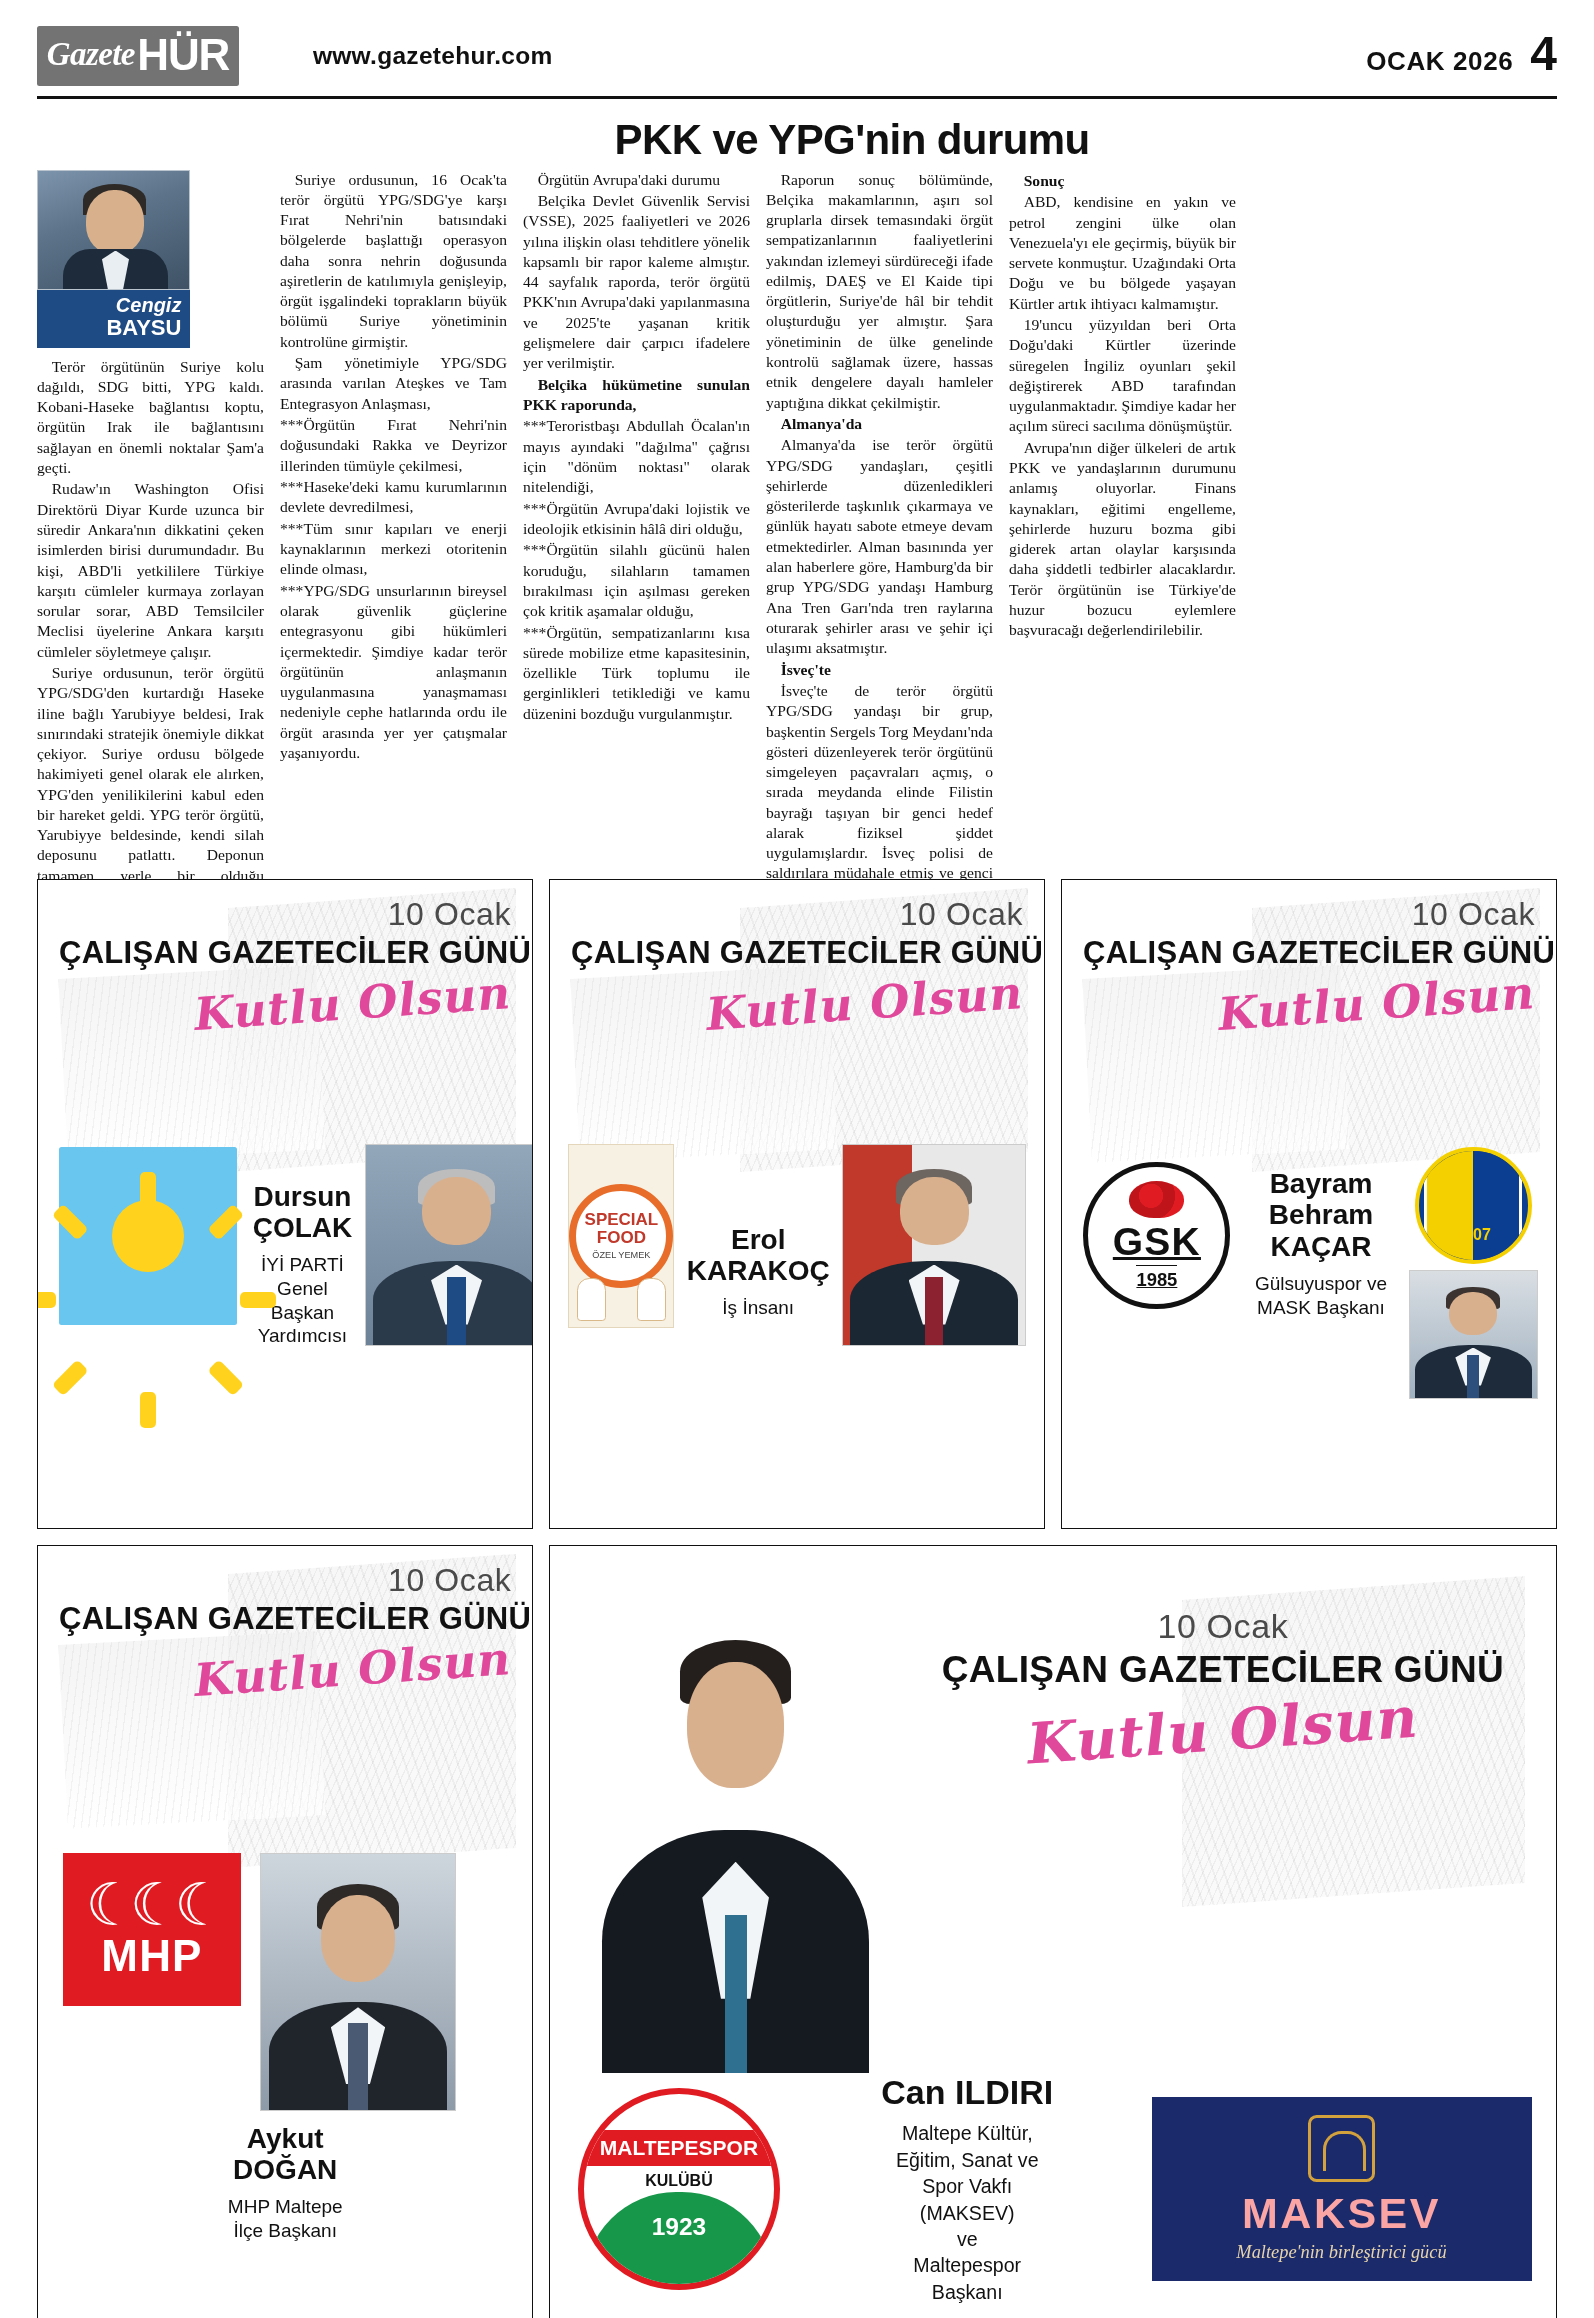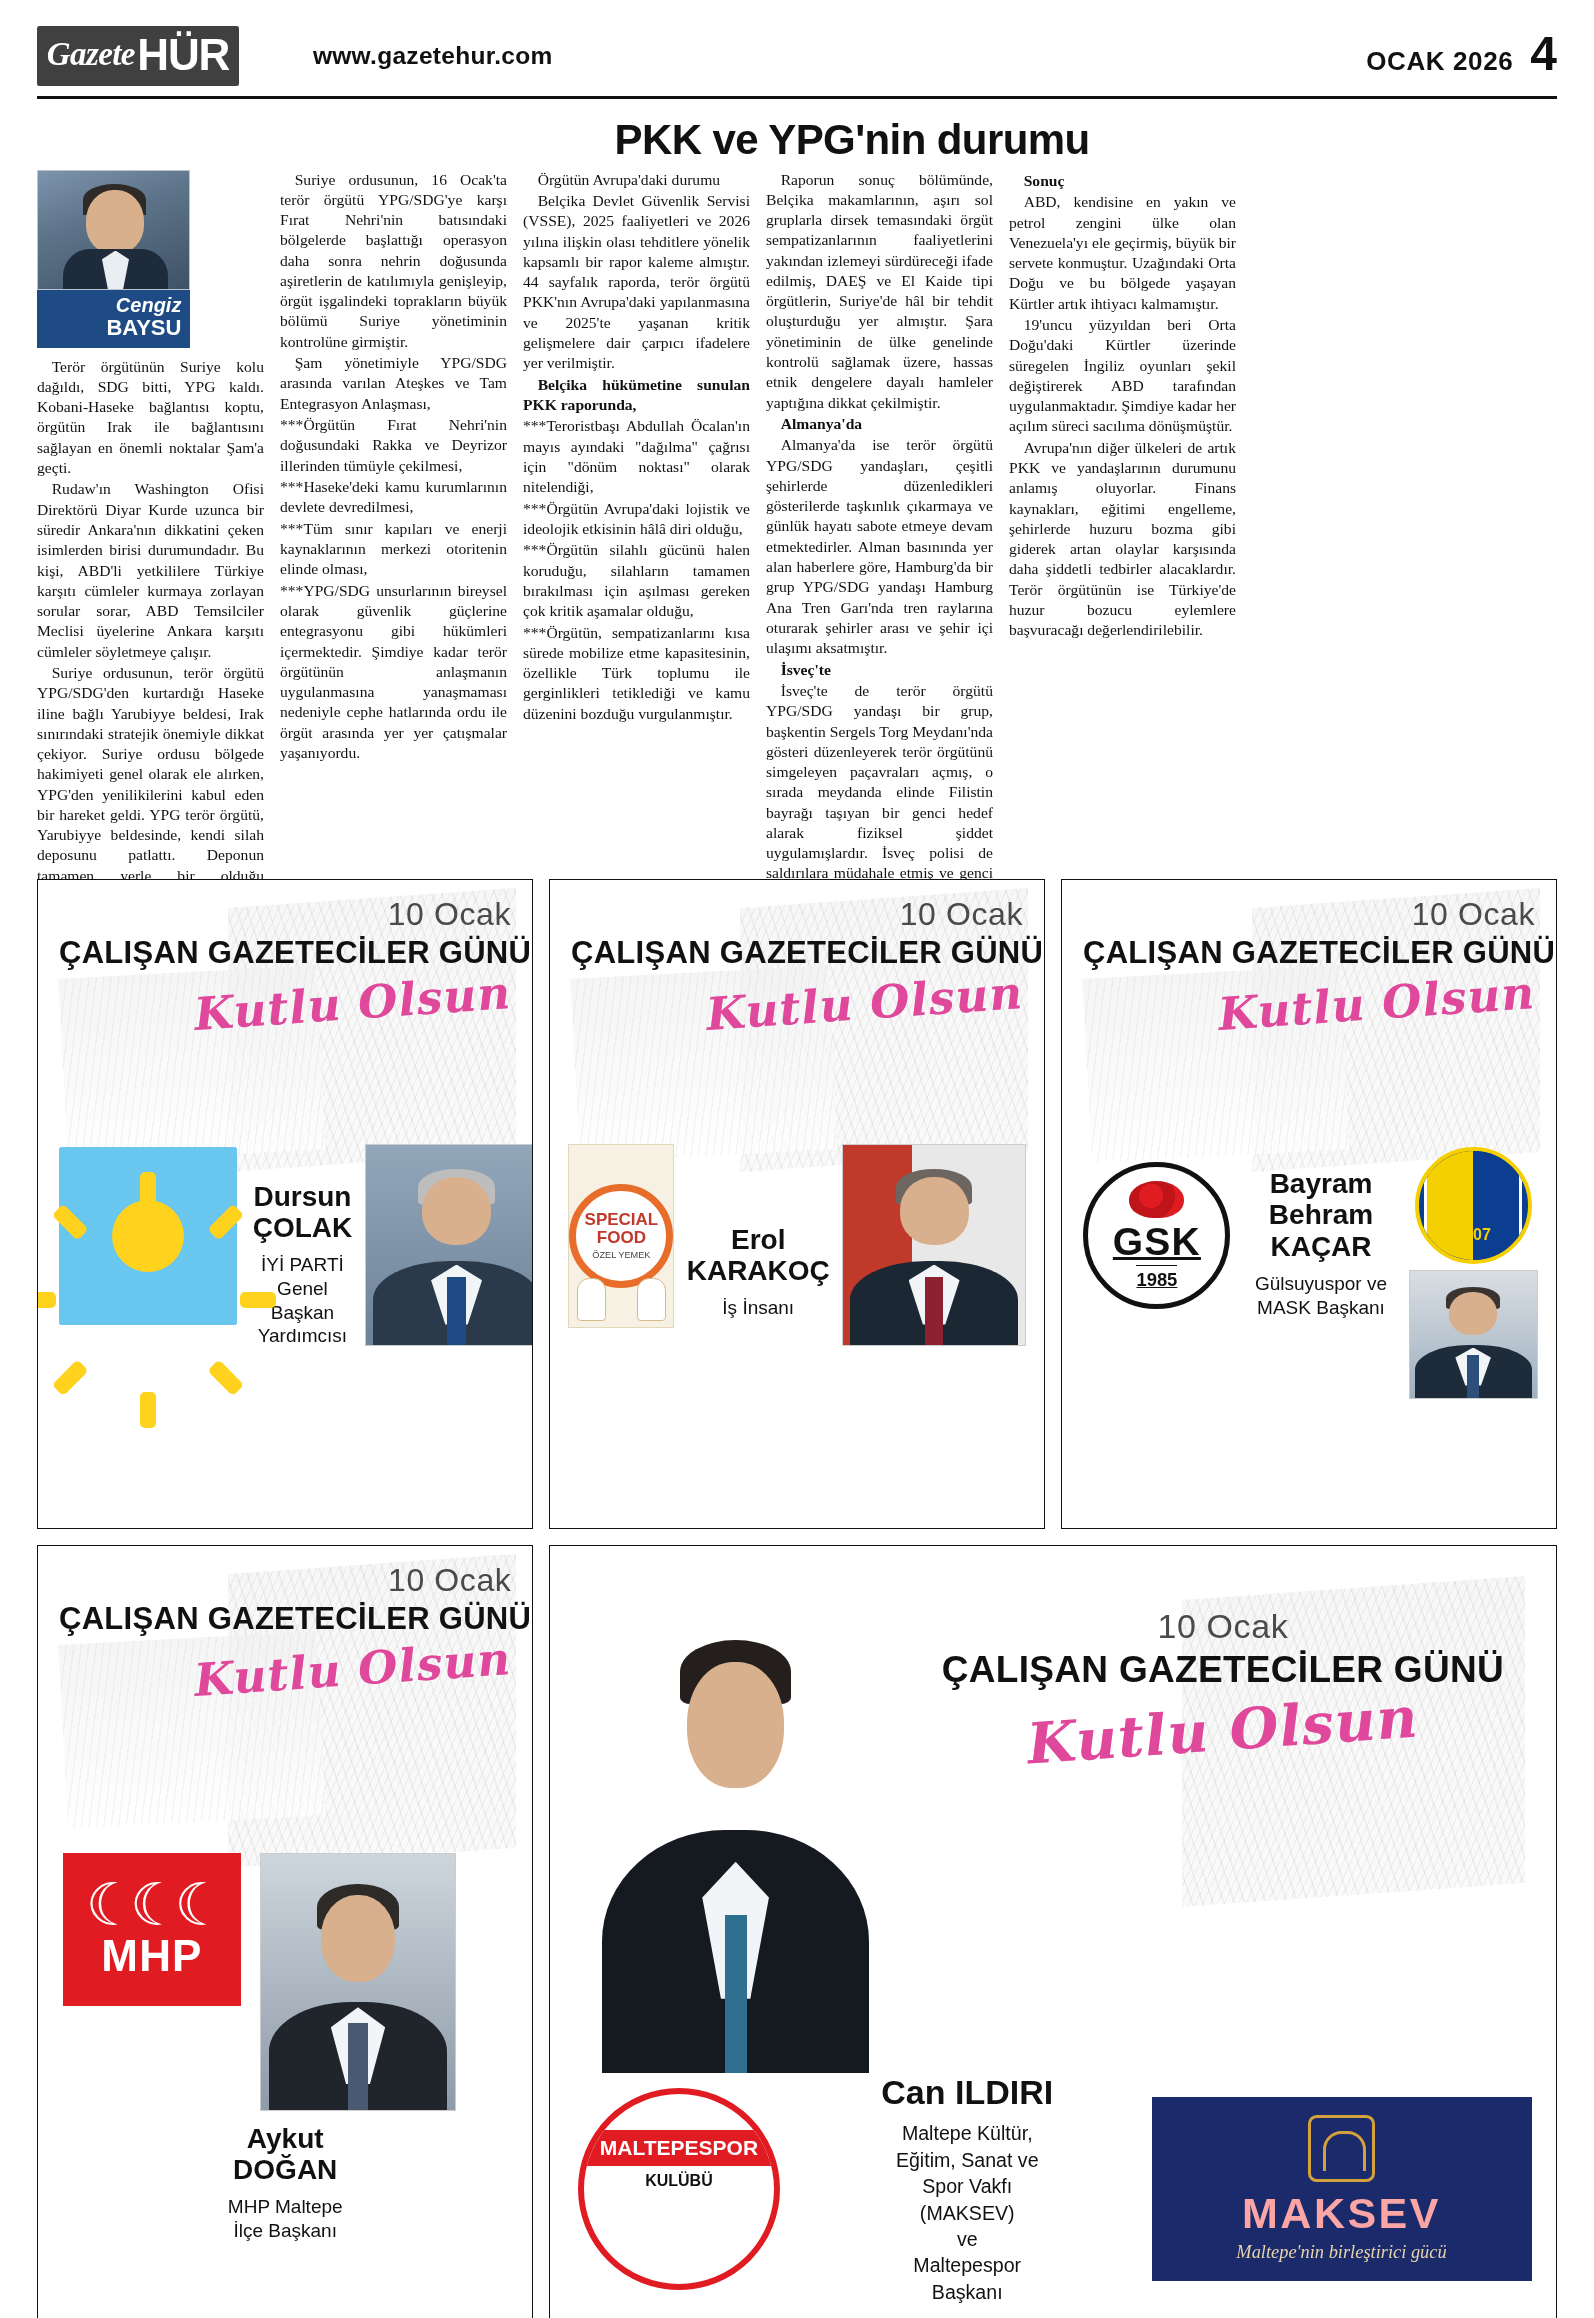--- a/index.html
+++ b/index.html
@@ -24,21 +24,21 @@
     display: flex;
     align-items: center;
     justify-content: space-between;
     border-bottom: 3.7px solid #111;
     padding-bottom: 8.6px;
     height: 74px;
   }
   .logo-box {
     display: inline-flex;
     align-items: center;
-    background: #404040;
+    background: #737373;
     color: #fff;
     padding: 3.7px 9.8px 6.1px 9.8px;
     border-radius: 2.5px;
   }
   .logo-gazete {
     font-family: "Liberation Serif", serif;
     font-style: italic;
     font-weight: bold;
     font-size: 33px;
     letter-spacing: -0.6px;
@@ -802,20 +802,23 @@
               <div class="jd-script" style="font-size:56px;">Kutlu Olsun</div>
             </div>
           </div>
         </div>
       </div>
       <div class="xw-bottom">
         <div class="emblem" style="width:208px;height:208px;">
           <div class="em-maltepespor">
             <div class="band">MALTEPESPOR</div>
             <div class="kulubu">KULÜBÜ</div>
+            <div class="greenarc">
+              <div class="year">1923</div>
+            </div>
           </div>
         </div>
         <div style="flex:1;">
           <div class="can-name">Can ILDIRI</div>
           <div class="can-role" style="white-space:pre-line;">Maltepe Kültür,
 Eğitim, Sanat ve
 Spor Vakfı
 (MAKSEV)
 ve
 Maltepespor

